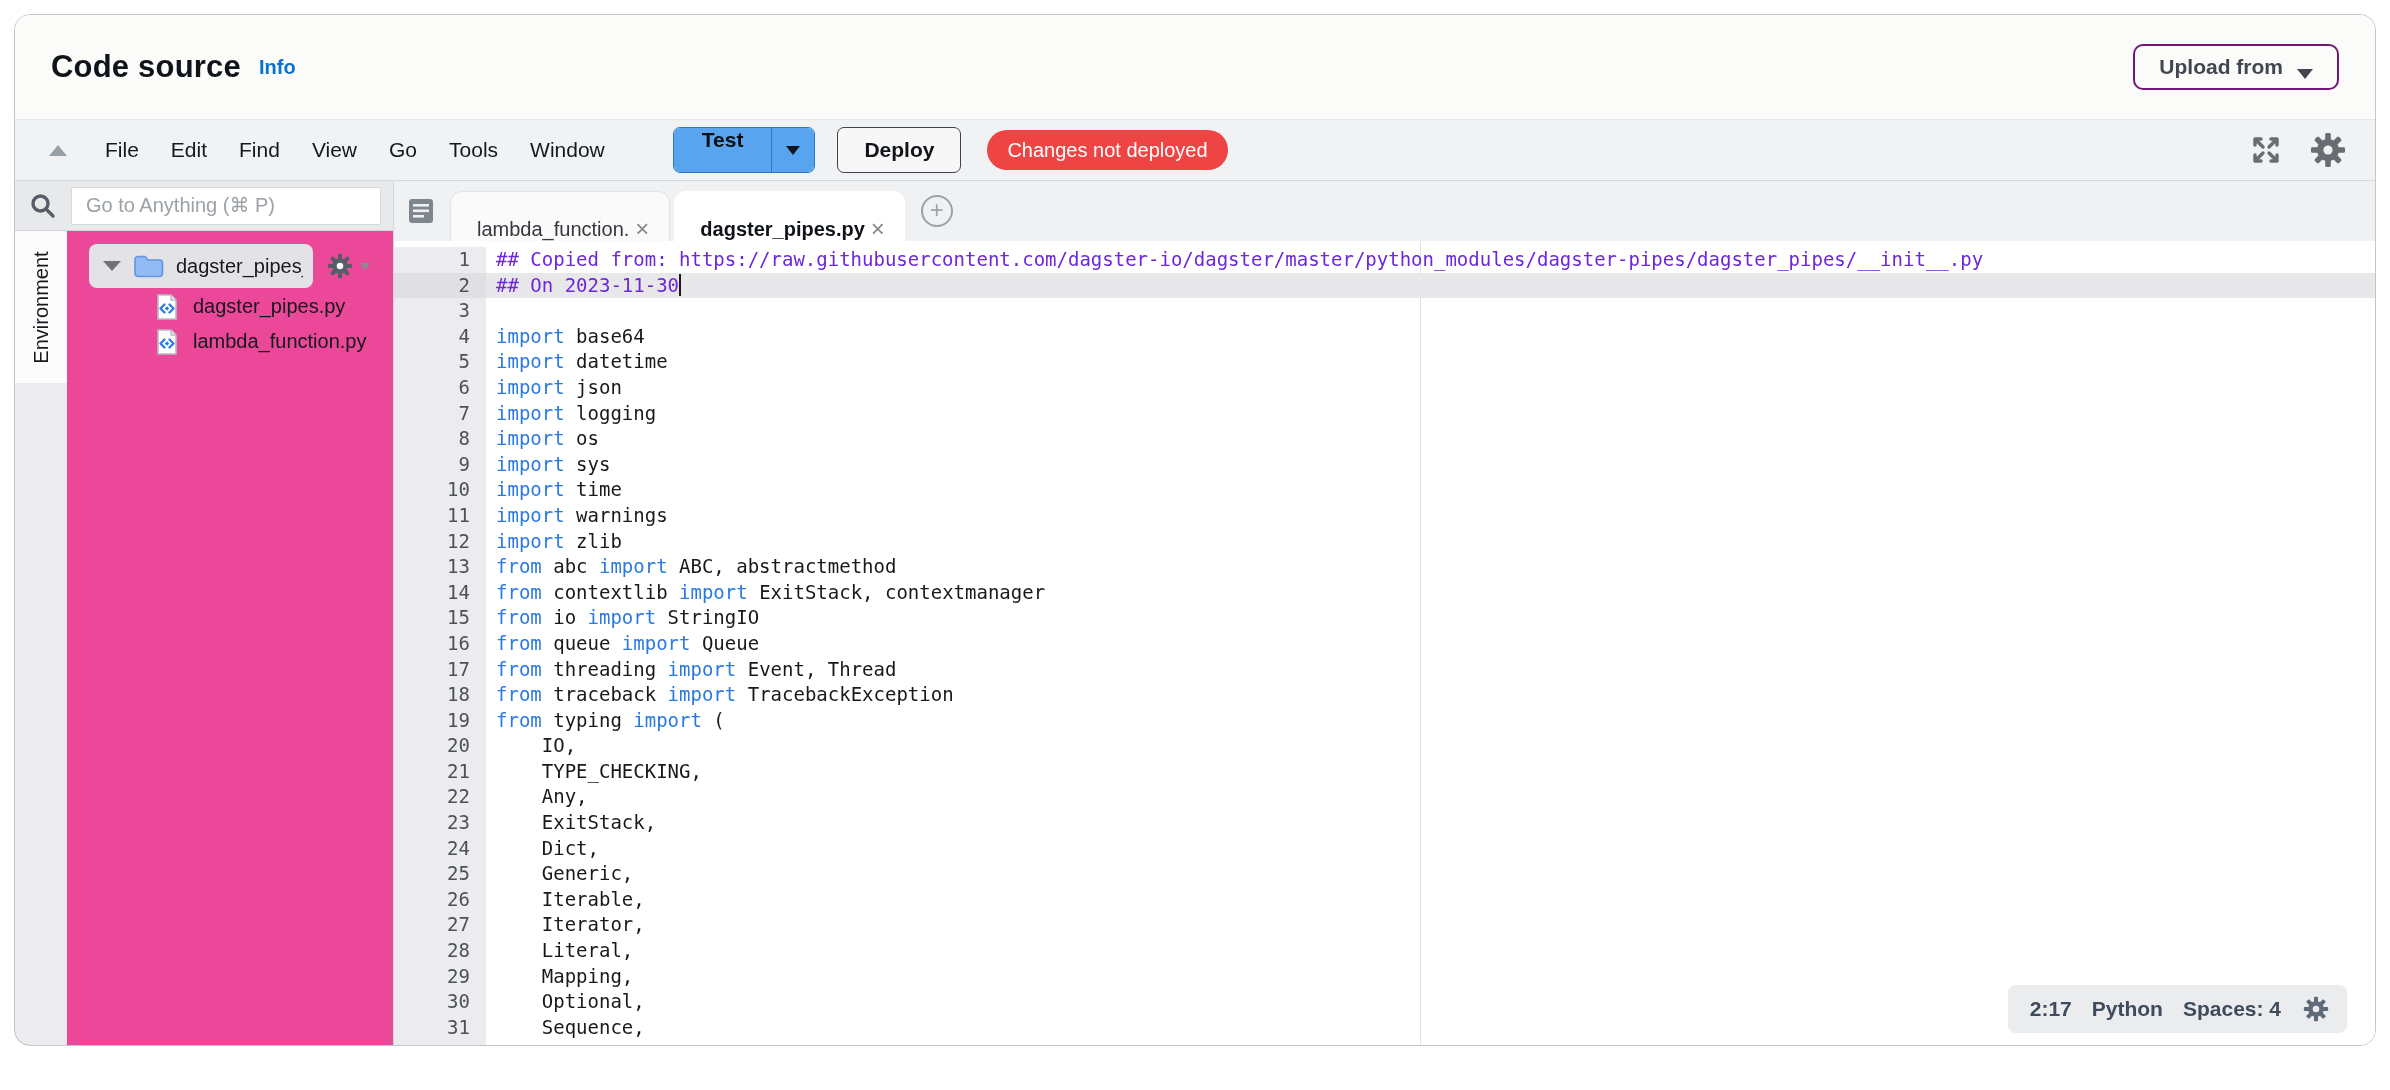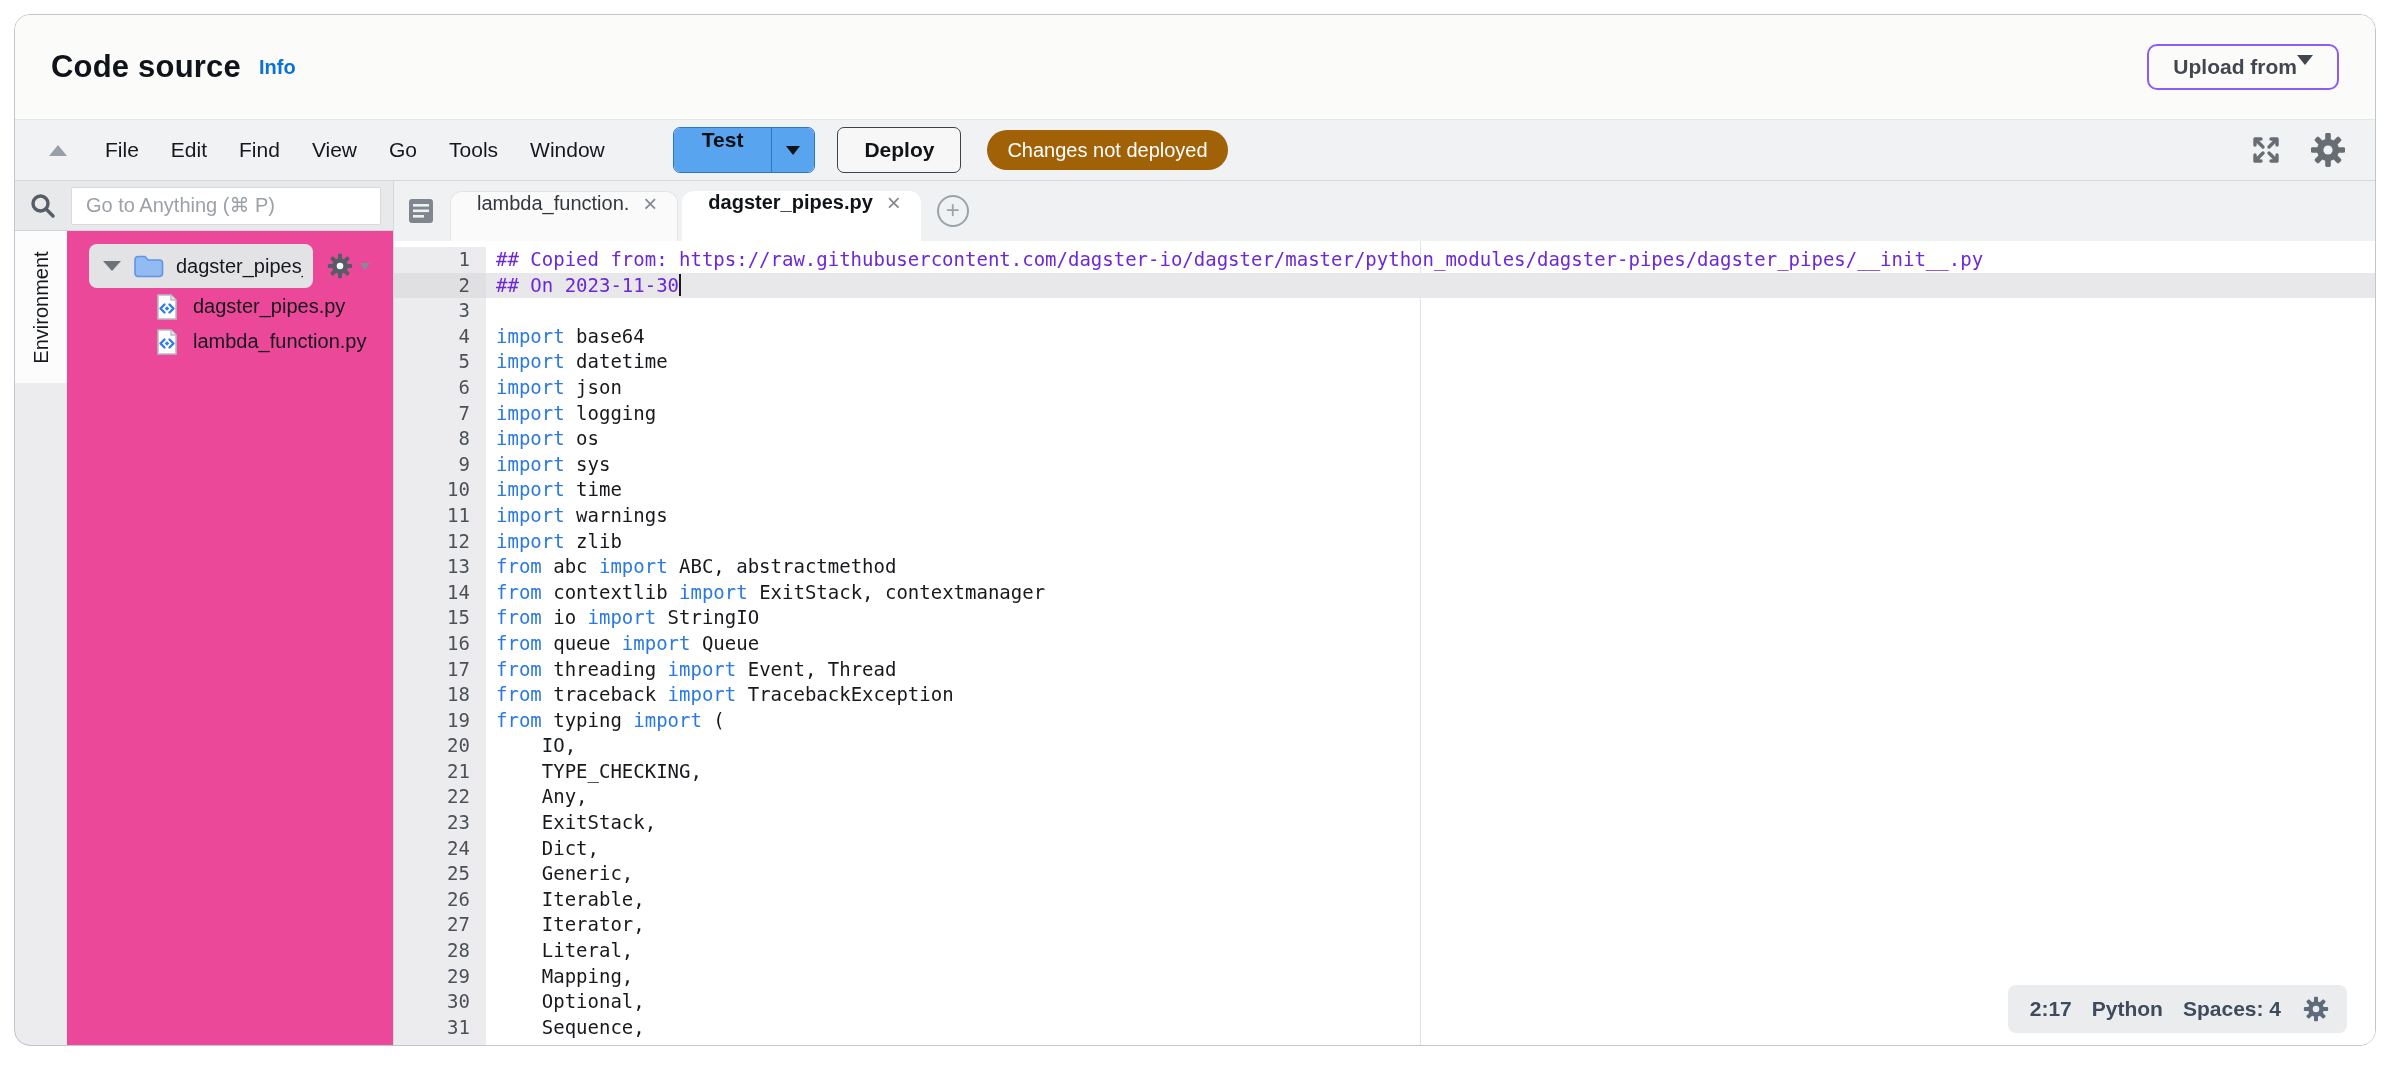--- a/index.html
+++ b/index.html
@@ -8,22 +8,22 @@
 
   .card { position:absolute; left:14px; top:14px; width:2362px; height:1032px;
           background:#ffffff; border:1px solid #bfc6cd; border-radius:16px;
           overflow:hidden; display:flex; flex-direction:column; }
 
   
   .hdr { height:104px; background:#fbfbfa; display:flex; align-items:center;
          padding:0 36px; flex-shrink:0; }
   .hdr-title { font-size:31px; font-weight:700; color:#0f141a; letter-spacing:.2px; }
   .hdr-info { margin-left:18px; font-size:20px; font-weight:700; color:#0972d3; cursor:pointer; }
-  .btn-upload { margin-left:auto; display:flex; align-items:flex-start; 
-                border:2px solid #8b5cf6; border-radius:10px; background:#fbfbfa;
+  .btn-upload { margin-left:auto; display:flex; align-items:flex-end; gap:14px;
+                border:2px solid #701a75; border-radius:10px; background:#fbfbfa;
                 padding:9px 24px; font-size:21px; font-weight:700; color:#424650; cursor:pointer; }
   .caret-dn { width:0; height:0; border-left:8px solid transparent; border-right:8px solid transparent;
               border-top:10px solid #424650; }
 
   
   .mbar { height:62px; background:#f1f2f3; border-top:1px solid #e4e6e8;
           border-bottom:1px solid #d6d9dc; display:flex; align-items:center;
           padding:0 26px; flex-shrink:0; }
   .tri-up { width:0; height:0; border-left:9px solid transparent; border-right:9px solid transparent;
             border-bottom:11px solid #989fa7; margin:0 22px 0 8px; cursor:pointer; }
@@ -32,21 +32,21 @@
               border-radius:7px; overflow:hidden; cursor:pointer; }
   .btn-test .main { background:#58a4ee; padding:0 28px; display:flex; align-items:center;
                     font-size:21px; font-weight:600; color:#0b0f13; }
   .btn-test .sep { width:1px; background:#2d76c4; }
   .btn-test .dd { background:#58a4ee; width:42px; display:flex; align-items:center; justify-content:center; }
   .btn-test .dd .caret { width:0; height:0; border-left:7px solid transparent;
               border-right:7px solid transparent; border-top:9px solid #101418; }
   .btn-deploy { margin-left:22px; height:46px; border:1px solid #3d434a; border-radius:7px;
                 background:#f7f7f7; padding:0 26px; display:flex; align-items:center;
                 font-size:21px; font-weight:700; color:#101418; cursor:pointer; }
-  .badge { margin-left:26px; background:#a16207; color:#ffffff; font-size:20px;
+  .badge { margin-left:26px; background:#ef4444; color:#ffffff; font-size:20px;
            height:40px; line-height:40px; padding:0 20px; border-radius:20px; }
   .mbar-icons { margin-left:auto; display:flex; align-items:center; gap:22px; }
 
   
   .content { flex:1; display:flex; min-height:0; }
 
   .sidebar { width:379px; flex-shrink:0; border-right:1px solid #d6d9dc;
              display:flex; flex-direction:column; background:#ec4899; }
   .searchrow { height:50px; background:#e8e9ea; border-bottom:1px solid #d2d4d7;
                display:flex; align-items:center; padding-left:12px; flex-shrink:0; }
@@ -71,21 +71,21 @@
             border-top:7px solid #868c93; }
   .tree-file { height:35px; display:flex; align-items:center; padding-left:88px; cursor:pointer; gap:14px; }
   .tree-file span { font-size:20px; color:#15181c; white-space:nowrap; }
 
   
   .main { flex:1; display:flex; flex-direction:column; min-width:0; position:relative; background:#fff; }
   .tabbar { height:60px; background:#f0f1f2; display:flex; align-items:flex-end;
             padding-left:8px; flex-shrink:0; }
   .tabbar .docs-icon { align-self:center; margin:0 14px 0 4px; cursor:pointer; }
   .tab { height:50px; border-radius:12px 12px 0 0; padding:0 14px 0 26px; display:flex;
-         align-items:flex-start; gap:8px; cursor:pointer; margin-right:4px; }
+         align-items:flex-end; cursor:pointer; margin-right:4px; }
   .tab .lbl { font-size:20px; color:#34383d; white-space:nowrap; }
   .tab .x { font-size:24px; color:#84898f; padding:0 6px; line-height:1; cursor:pointer; }
   .tab.inactive { background:#fafafb; border:1px solid #e3e4e6; border-bottom:none; }
   .tab.active { background:#ffffff; }
   .tab.active .lbl { font-weight:700; color:#101418; }
   .plus-btn { align-self:center; margin-left:12px; width:32px; height:32px; border:2px solid #9aa2aa;
               border-radius:50%; color:#9aa2aa; font-size:24px; display:flex; align-items:center;
               justify-content:center; cursor:pointer; line-height:1; padding-bottom:2px; }
 
   .editor { flex:1; position:relative; overflow:hidden; background:#fff;

